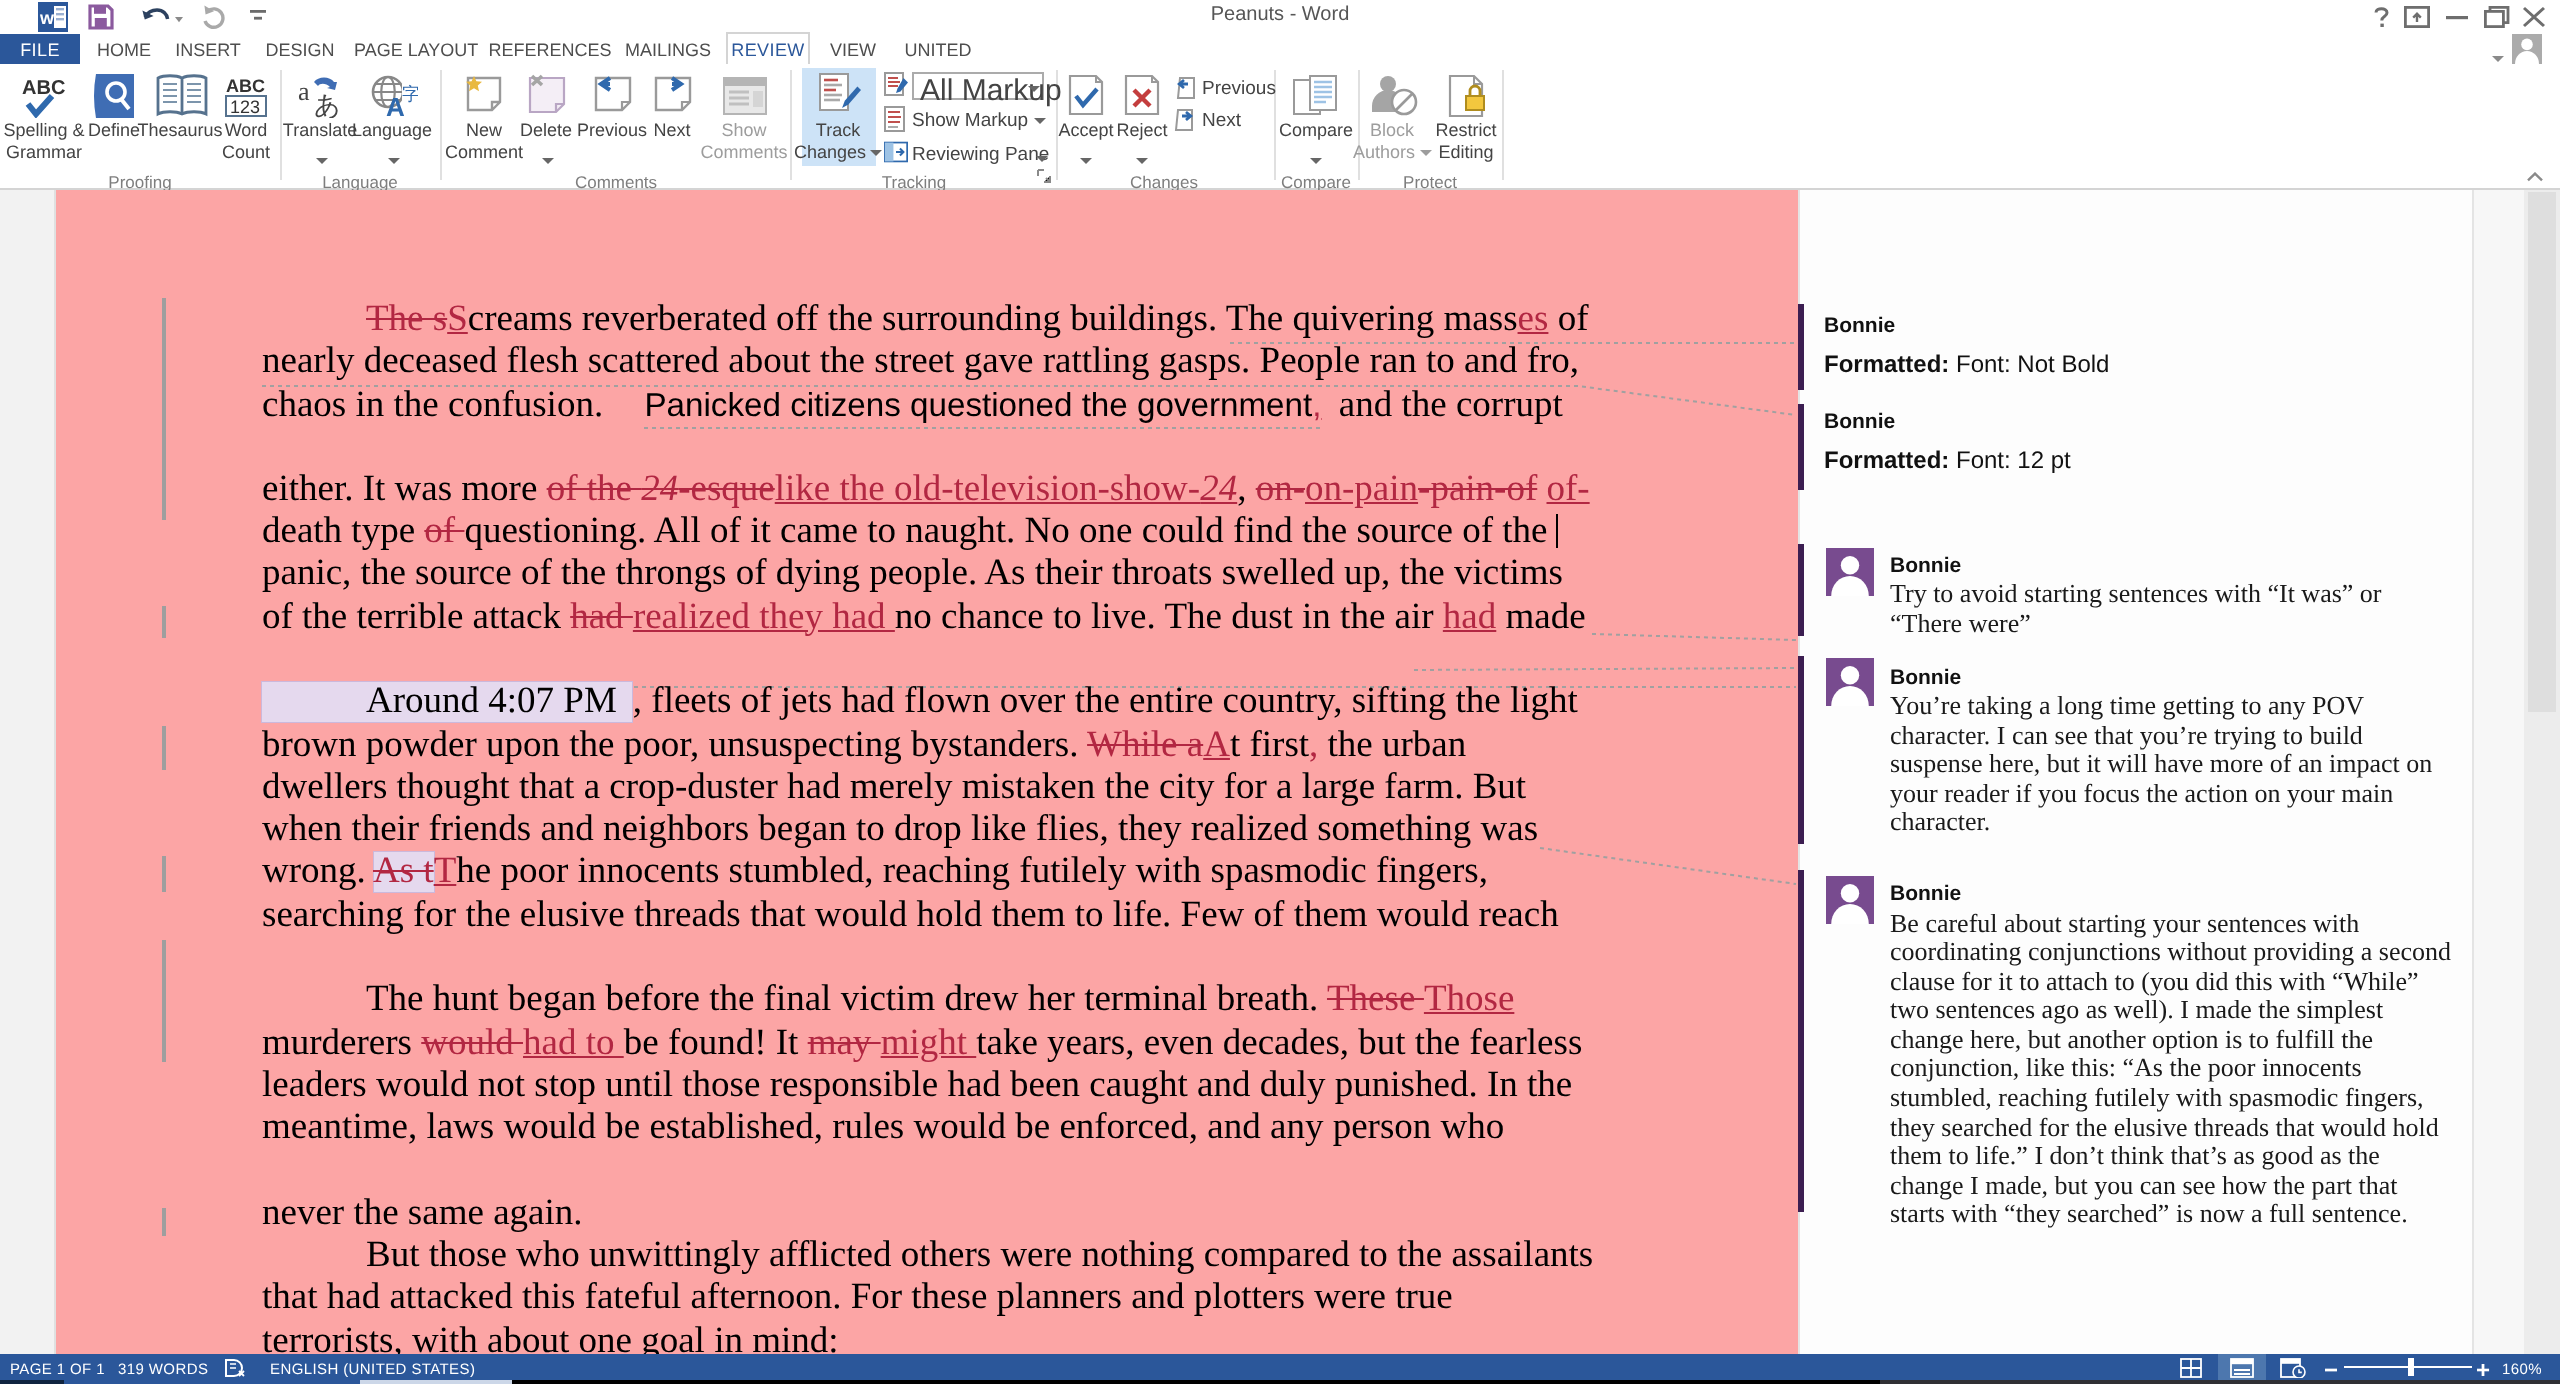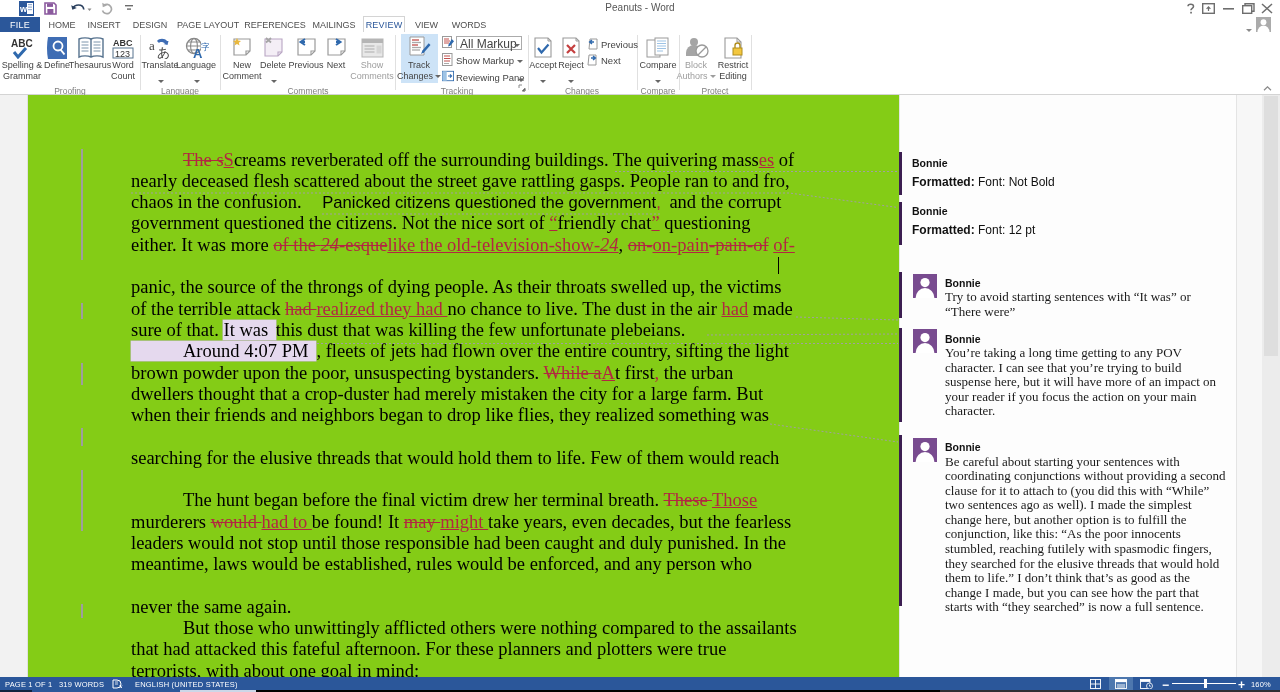--- a/index.html
+++ b/index.html
@@ -14,21 +14,21 @@
 #filetab{position:absolute;left:0;top:0;width:40px;height:15px;background:#2b579a;color:#fff;text-align:center;font-size:9px;line-height:16px;letter-spacing:0.2px}
 #revtab{position:absolute;left:363px;top:-1px;width:42px;height:17px;background:#fff;border:1px solid #d4d4d4;border-bottom:none;color:#2b579a;font-size:9px;line-height:17px;text-align:center;box-sizing:border-box;letter-spacing:0.2px}
 
 #ribbon{position:absolute;left:0;top:32px;width:1280px;height:62px;background:#fff;border-bottom:1px solid #d4d4d4}
 .gsep{position:absolute;top:3px;width:1px;height:55px;background:#e0e0e0}
 .glabel{position:absolute;top:54px;font-size:8.5px;color:#7e7e7e;text-align:center}
 .blabel{position:absolute;font-size:9px;color:#444;text-align:center;line-height:11px;white-space:nowrap}
 .gray{color:#9d9d9d}
 .caret{display:inline-block;width:0;height:0;border-left:3px solid transparent;border-right:3px solid transparent;border-top:3.5px solid #666;vertical-align:middle}
 
-#doc{position:absolute;left:0;top:95px;width:1280px;height:582px;background:#84cc16;overflow:hidden}
+#doc{position:absolute;left:0;top:95px;width:1280px;height:582px;background:#fca5a5;overflow:hidden}
 #leftstrip{position:absolute;left:0;top:0;width:27px;height:582px;background:#f2f2f2;border-right:1px solid #e0e0e0}
 .docline{position:absolute;left:131px;white-space:pre;font-family:"Liberation Serif",serif;font-size:18.5px;line-height:21.3px;color:#000}
 .sm{font-family:"Liberation Sans",sans-serif;font-size:16.6px;letter-spacing:0px}
 del{color:#b22742;text-decoration:line-through}
 ins{color:#b22742;text-decoration:underline}
 .hl{background:#e5d9ee;box-shadow:0 0 0 0.5px #cbb8dc}
 .cbar{position:absolute;left:81px;width:2px;background:#9e9e9e}
 
 #mline{position:absolute;left:899px;top:0;width:1px;height:582px;background:#e4e4e4}
 #mline2{position:absolute;left:1236px;top:0;width:1px;height:582px;background:#e4e4e4}
@@ -96,21 +96,21 @@
   <div id="tabs">
     <div id="filetab">FILE</div>
     <div class="tab" style="left:42px;width:40px">HOME</div>
     <div class="tab" style="left:84px;width:40px">INSERT</div>
     <div class="tab" style="left:128px;width:44px">DESIGN</div>
     <div class="tab" style="left:177px;width:62px">PAGE LAYOUT</div>
     <div class="tab" style="left:244px;width:62px">REFERENCES</div>
     <div class="tab" style="left:310px;width:48px">MAILINGS</div>
     <div id="revtab">REVIEW</div>
     <div class="tab" style="left:410px;width:33px">VIEW</div>
-    <div class="tab" style="left:447px;width:44px">WORDS</div>
+    <div class="tab" style="left:447px;width:44px">UNITED</div>
   </div>
   <div class="abs" style="left:1246px;top:21px;z-index:5"><span class="caret" style="border-top-color:#8a8a8a"></span></div>
   <svg class="abs" style="left:1256px;top:17px;z-index:5" width="15" height="15" viewBox="0 0 15 15">
       <rect width="15" height="15" fill="#ababab"></rect>
       <circle cx="7.5" cy="5.2" r="2.9" fill="#fff"></circle>
       <path d="M1.5 15 a6 6.5 0 0 1 12 0 z" fill="#fff"></path>
     </svg>
   <div id="ribbon">
 
     <div class="gsep" style="left:140px"></div>
@@ -223,21 +223,21 @@
       </svg>
     <div class="blabel" style="left:399px;top:28px;width:40px">Track</div>
     <div class="blabel" style="left:396px;top:39px;width:46px">Changes<span class="caret" style="margin-left:2px"></span></div>
 
     <svg class="abs" style="left:442px;top:4px" width="13" height="13" viewBox="0 0 13 13">
         <rect x="0.5" y="0.5" width="9" height="11" fill="#fff" stroke="#9a9a9a"></rect>
         <path d="M2 3 h5 M2 5 h6 M2 7 h5" stroke="#c0504d" stroke-width="1"></path>
         <path d="M10 2 l3 3 -5 6 -3 1 1 -3z" fill="#2f69ad" transform="scale(0.75) translate(3,2)"></path>
       </svg>
     <div class="abs" style="left:456px;top:4px;width:66px;height:14px;background:#fff;border:1px solid #ababab;box-sizing:border-box"></div>
-    <div class="abs" style="left:460px;top:5px;font-size:12px;color:#444">All Markup</div>
+    <div class="abs" style="left:460px;top:5px;font-size:15px;color:#444">All Markup</div>
     <div class="abs" style="left:514px;top:4px"><span class="caret"></span></div>
     <svg class="abs" style="left:442px;top:21px" width="13" height="13" viewBox="0 0 13 13">
         <rect x="0.5" y="0.5" width="9.5" height="12" fill="#fff" stroke="#9a9a9a"></rect>
         <path d="M2 3 h6 M2 5.5 h6.5 M2 8 h6" stroke="#c0504d" stroke-width="1.1"></path>
         <path d="M2 10.5 h5" stroke="#aaa"></path>
       </svg>
     <div class="abs" style="left:456px;top:23px;font-size:9.5px;color:#444">Show Markup<span class="caret" style="margin-left:3px"></span></div>
     <svg class="abs" style="left:442px;top:38px" width="12" height="12" viewBox="0 0 14 12">
         <rect x="0.5" y="0.5" width="13" height="11" fill="#fff" stroke="#2f69ad"></rect>
         <rect x="0.5" y="0.5" width="5" height="11" fill="#9ec3e5"></rect>
@@ -328,29 +328,29 @@
         <path d="M796 222 L898 225"></path>
         <path d="M225 248.5 H898"></path>
         <path d="M707 240 L898 239"></path>
         <path d="M770 329 L898 347"></path>
       </g>
     </svg>
 
     <div class="docline" style="top:54.5px"><span style="display:inline-block;width:52px"></span><del>The s</del><ins>S</ins>creams reverberated off the surrounding buildings. The quivering mass<ins>es</ins> of</div>
     <div class="docline" style="top:75.8px">nearly deceased flesh scattered about the street gave rattling gasps. People ran to and fro,</div>
     <div class="docline" style="top:97.1px">chaos in the confusion. <span style="display:inline-block;width:16px"></span><span class="sm">Panicked citizens questioned the government<ins>,</ins></span><span style="display:inline-block;width:4px"></span> and the corrupt</div>
-    <div class="docline" style="top:118.4px">government questioned the citizens. Not the nice sort of <ins>“</ins>friendly chat<ins>”</ins> questioning</div>
     <div class="docline" style="top:139.7px">either. It was more <del>of the <i>24</i>-esque</del><ins>like the old-television-show-<i>24</i></ins>, <del>on-</del><ins>on-pain</ins><del>-pain-of</del> <ins>of-</ins></div>
+    <div class="docline" style="top:161px">death type <del>of </del>questioning. All of it came to naught. No one could find the source of the</div>
     <div class="docline" style="top:182.3px">panic, the source of the throngs of dying people. As their throats swelled up, the victims</div>
     <div class="docline" style="top:203.6px">of the terrible attack <del>had </del><ins>realized they had </ins>no chance to live. The dust in the air <ins>had</ins> made</div>
-    <div class="docline" style="top:224.9px">sure of that. <span class="hl">It was <span style="display:inline-block;width:3px"></span></span>this dust that was killing the few unfortunate plebeians.</div>
     <div class="docline" style="top:246.2px"><span class="hl"><span style="display:inline-block;width:52px"></span>Around 4:07 PM<span style="display:inline-block;width:8px"></span></span>, fleets of jets had flown over the entire country, sifting the light</div>
     <div class="docline" style="top:267.5px">brown powder upon the poor, unsuspecting bystanders. <del>While a</del><ins>A</ins>t first<ins>,</ins> the urban</div>
     <div class="docline" style="top:288.8px">dwellers thought that a crop-duster had merely mistaken the city for a large farm. But</div>
     <div class="docline" style="top:310.1px">when their friends and neighbors began to drop like flies, they realized something was</div>
+    <div class="docline" style="top:331.4px">wrong. <span class="hl"><del>As t</del></span><ins>T</ins>he poor innocents stumbled, reaching futilely with spasmodic fingers,</div>
     <div class="docline" style="top:352.7px">searching for the elusive threads that would hold them to life. Few of them would reach</div>
     <div class="docline" style="top:395.3px"><span style="display:inline-block;width:52px"></span>The hunt began before the final victim drew her terminal breath. <del>These </del><ins>Those</ins></div>
     <div class="docline" style="top:437.9px">leaders would not stop until those responsible had been caught and duly punished. In the</div>
     <div class="docline" style="top:416.6px">murderers <del>would </del><ins>had to </ins>be found! It <del>may </del><ins>might </ins>take years, even decades, but the fearless</div>
     <div class="docline" style="top:459.2px">meantime, laws would be established, rules would be enforced, and any person who</div>
     <div class="docline" style="top:501.8px">never the same again.</div>
     <div class="docline" style="top:523.1px"><span style="display:inline-block;width:52px"></span>But those who unwittingly afflicted others were nothing compared to the assailants</div>
     <div class="docline" style="top:544.4px">that had attacked this fateful afternoon. For these planners and plotters were true</div>
     <div class="docline" style="top:565.7px">terrorists, with about one goal in mind:</div>
 

